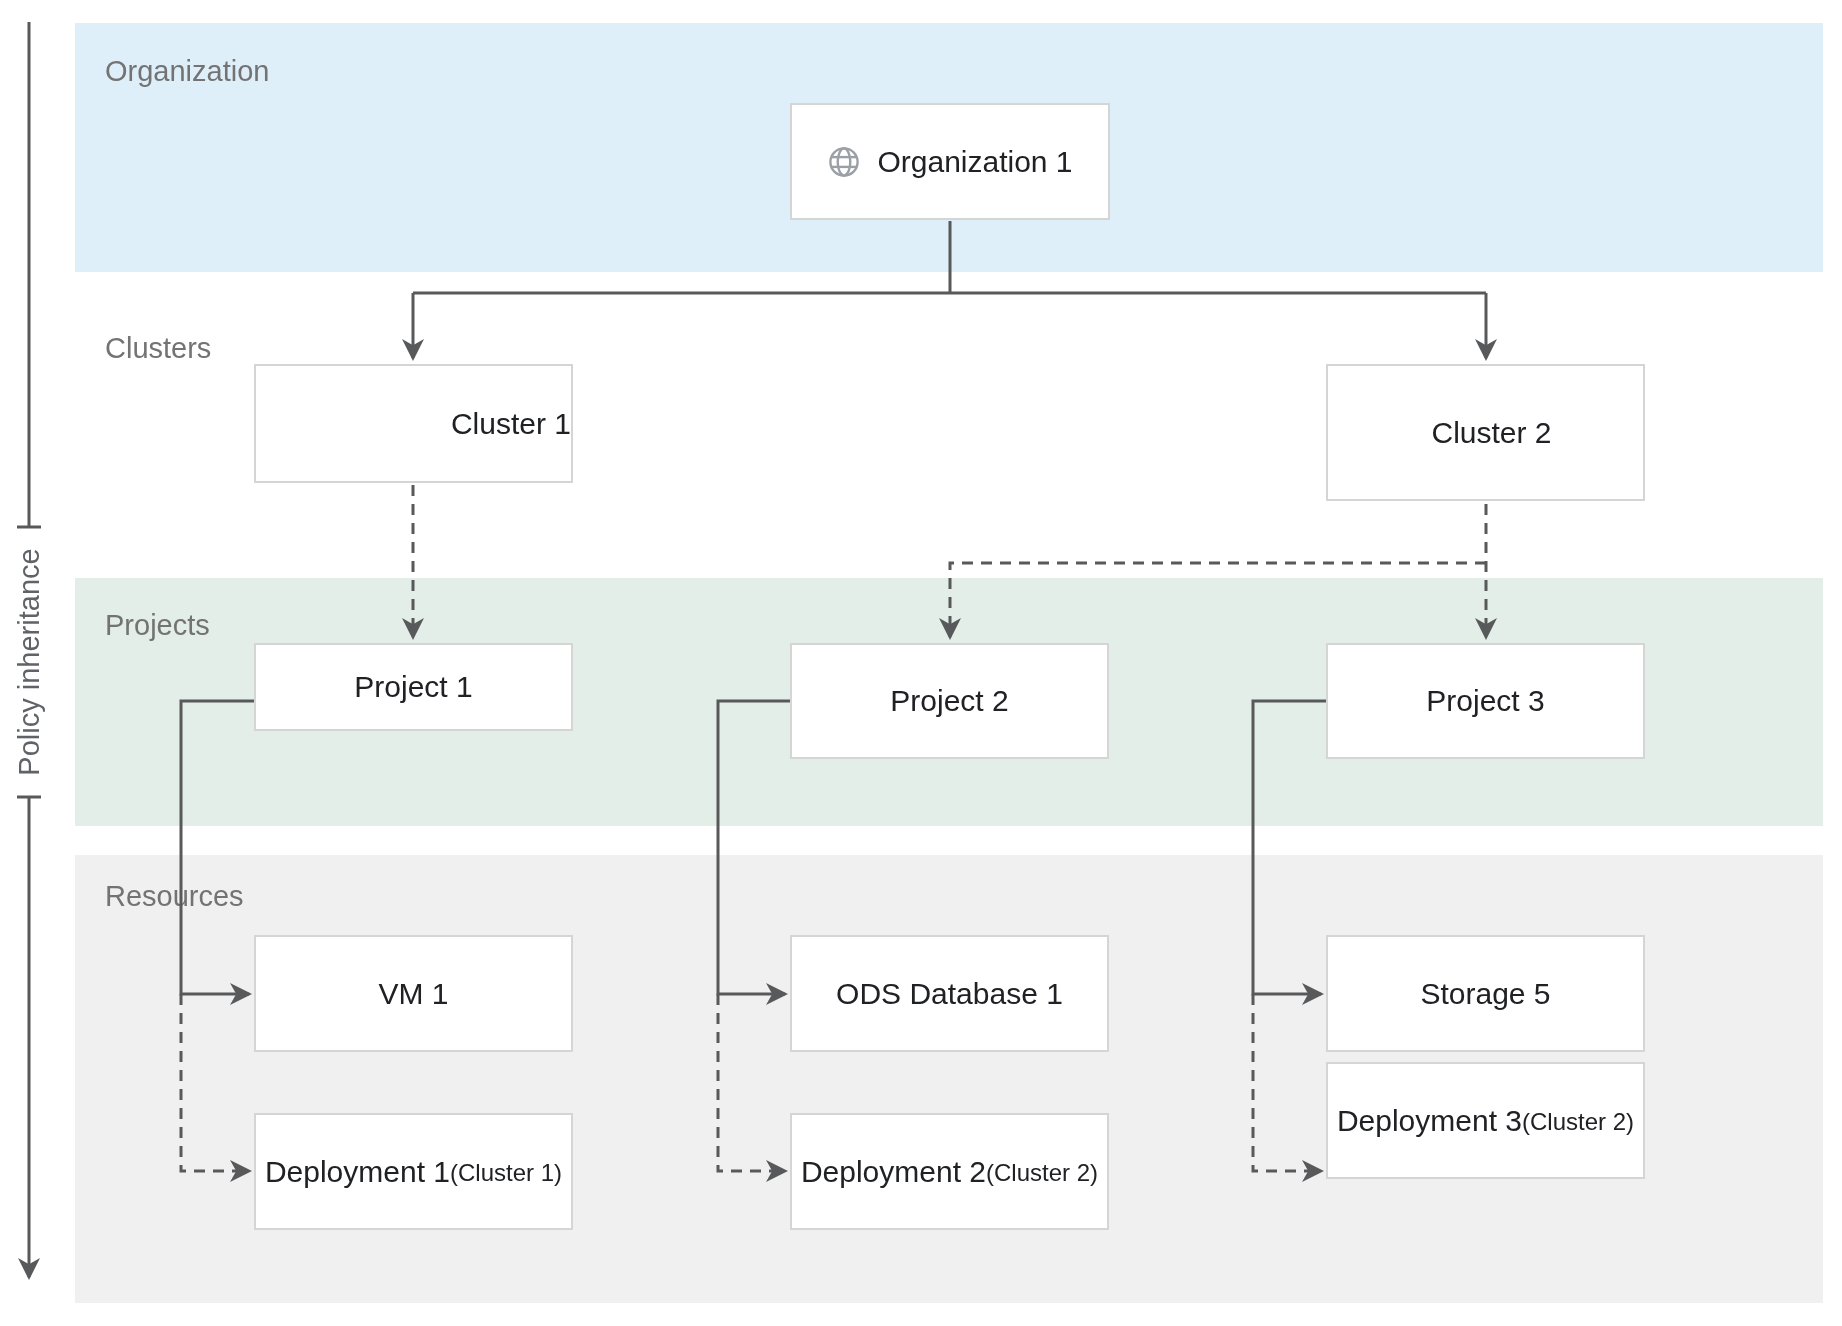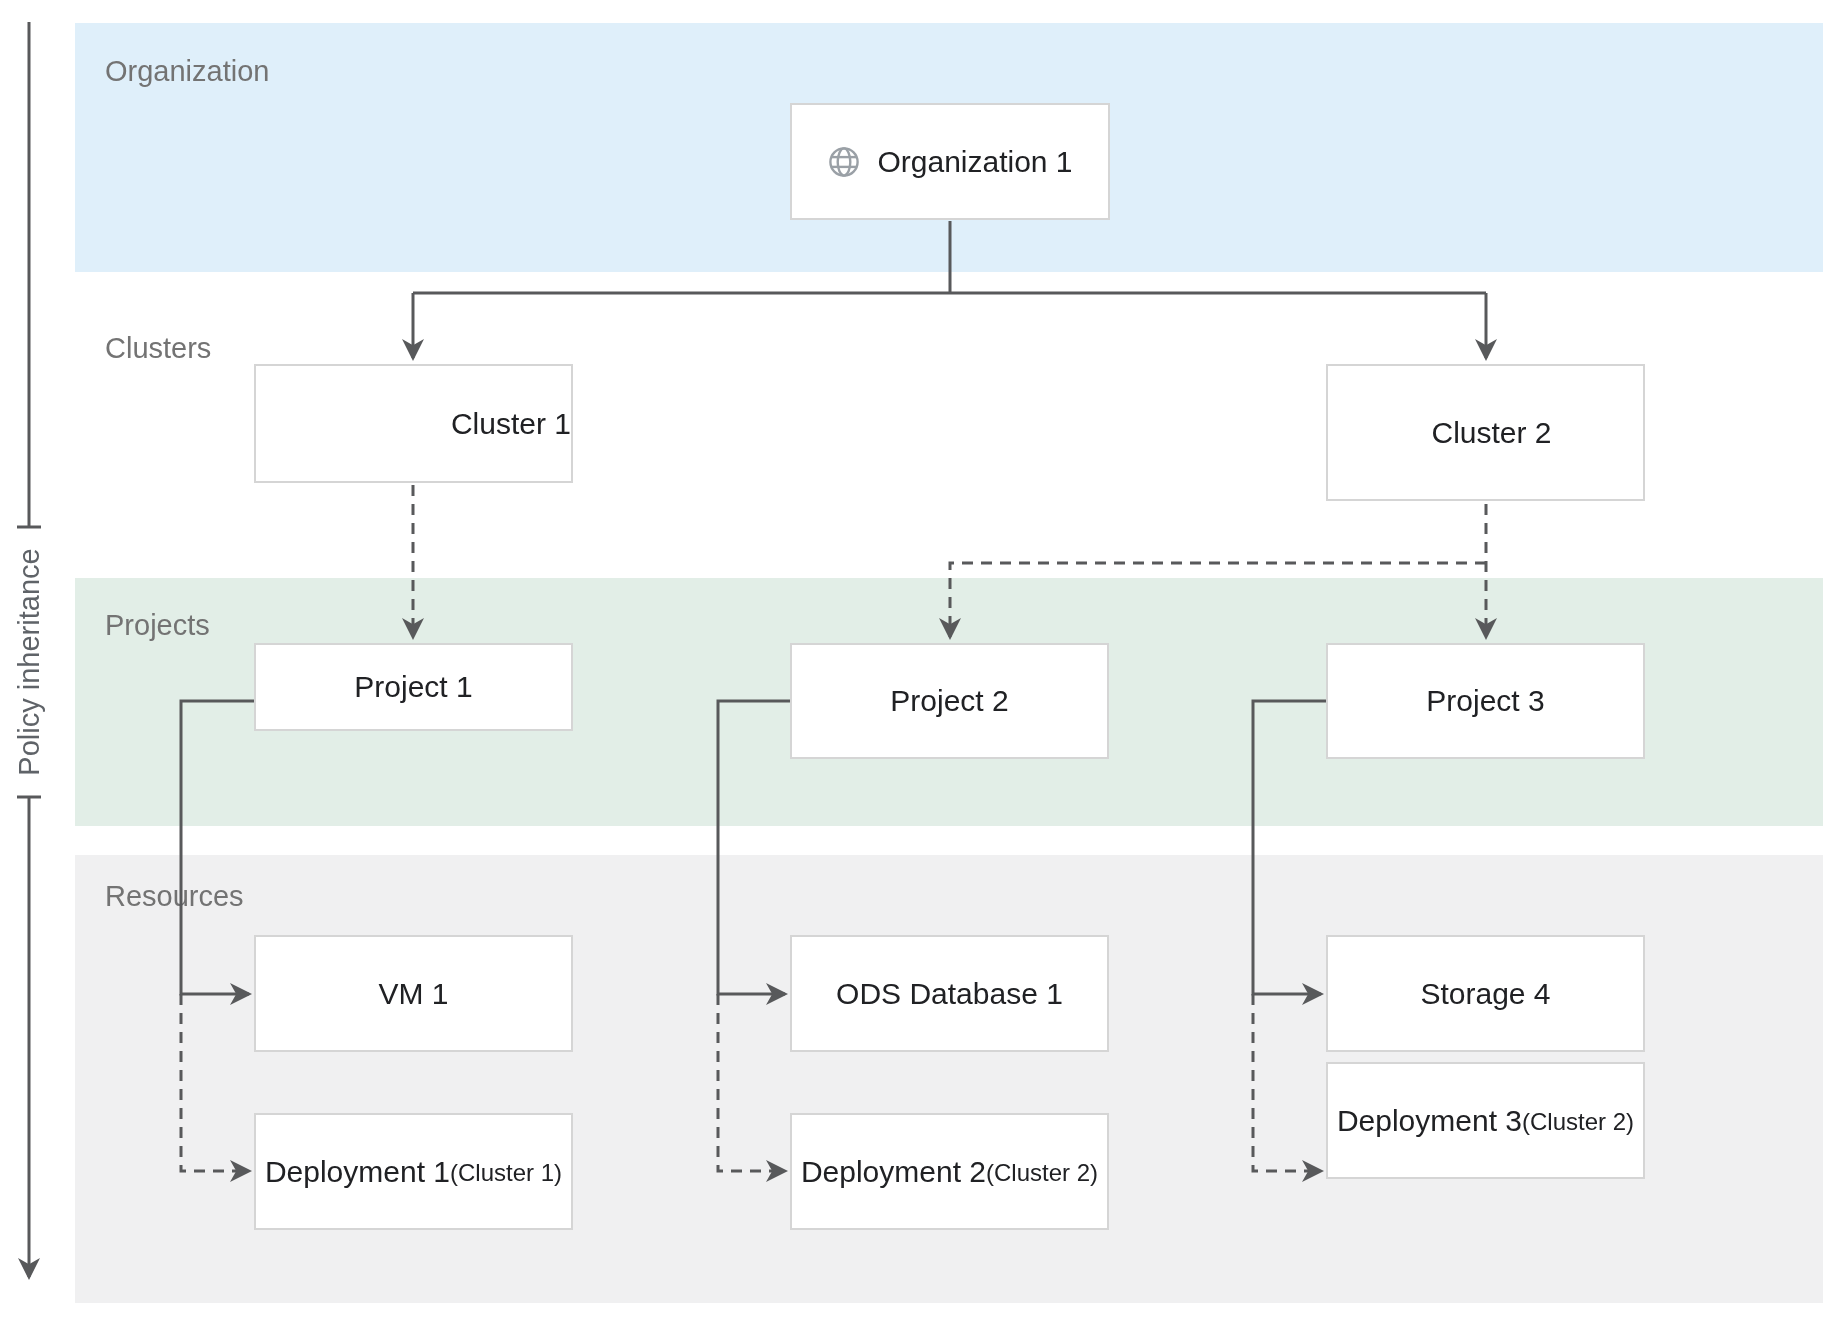--- a/index.html
+++ b/index.html
@@ -124,21 +124,21 @@
     <span class="main-label">Project 3</span>
   </div>
 
   <div class="node node-vm1">
     <span class="main-label">VM 1</span>
   </div>
   <div class="node node-ods">
     <span class="main-label">ODS Database 1</span>
   </div>
   <div class="node node-storage1">
-    <span class="main-label">Storage 4</span>
+    <span class="main-label">Storage 5</span>
   </div>
 
   <div class="node two-line node-dep1">
     <span class="main-label">Deployment 1</span>
     <span class="sub-label">(Cluster 1)</span>
   </div>
   <div class="node two-line node-dep2">
     <span class="main-label">Deployment 2</span>
     <span class="sub-label">(Cluster 2)</span>
   </div>

